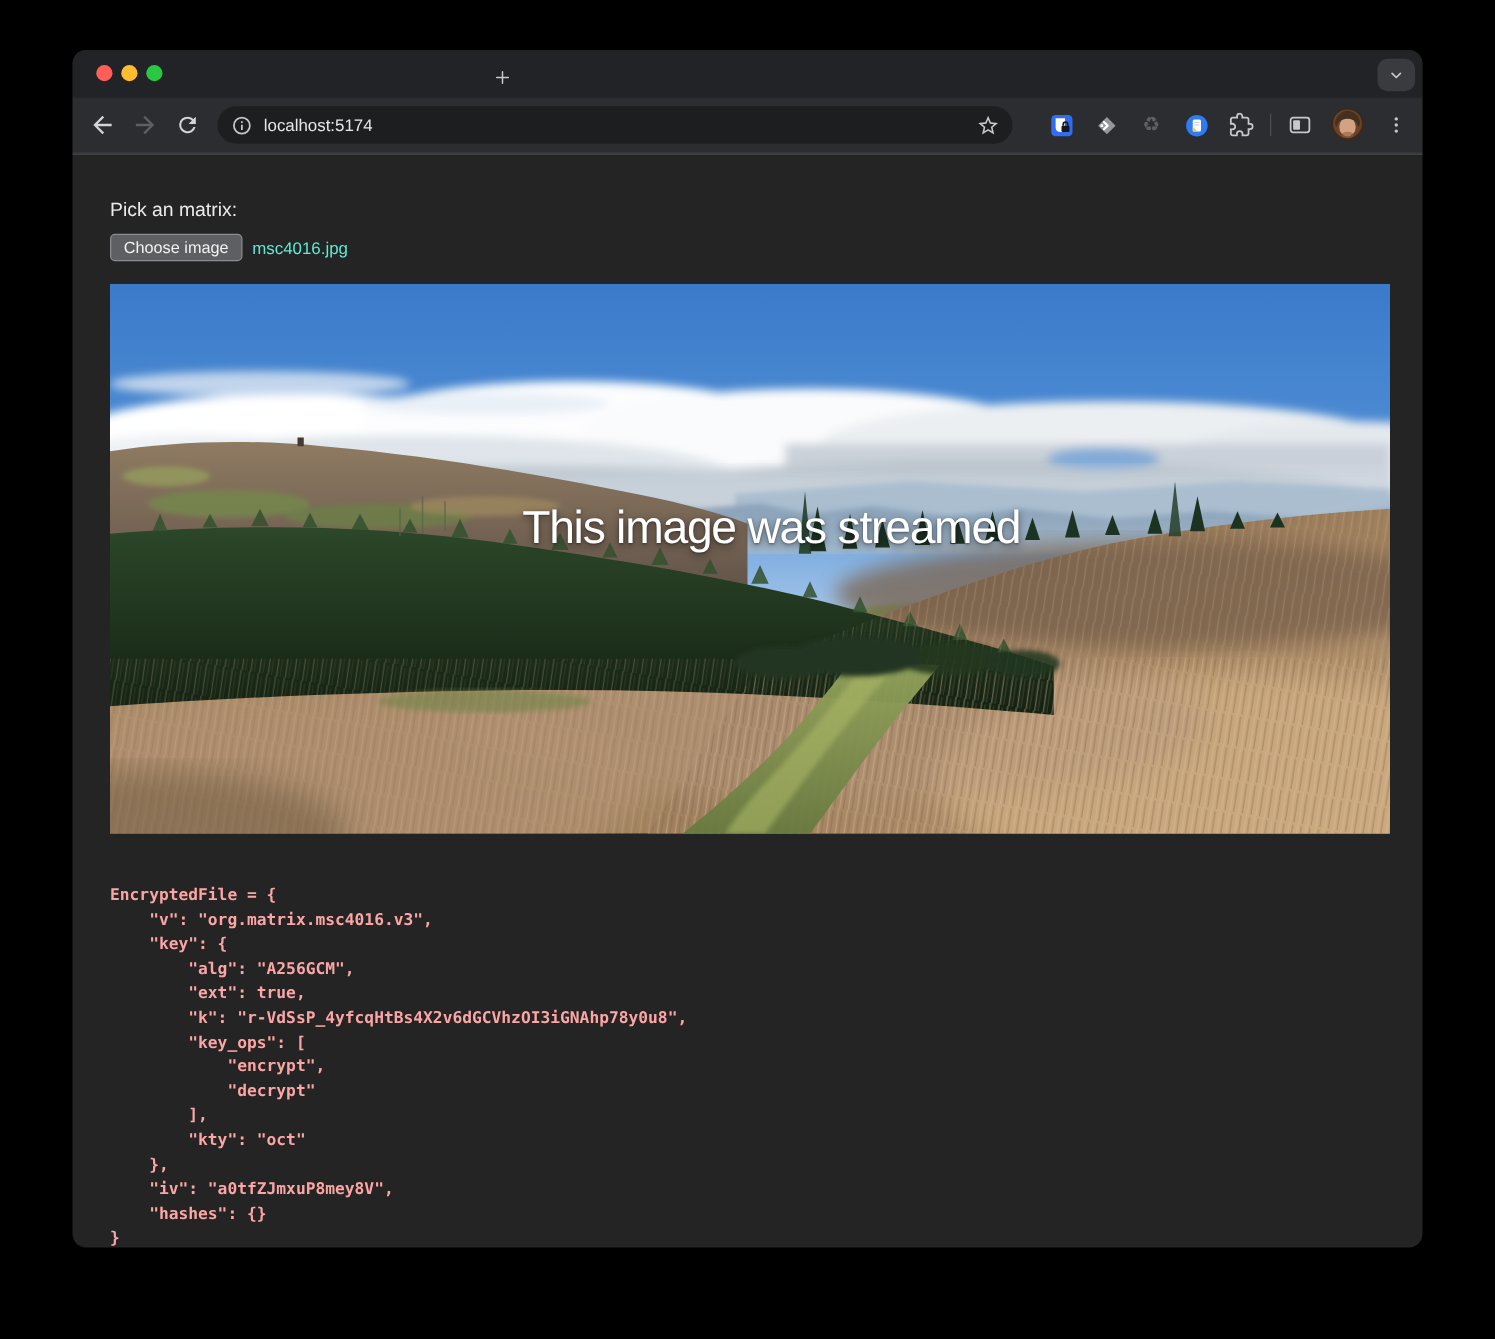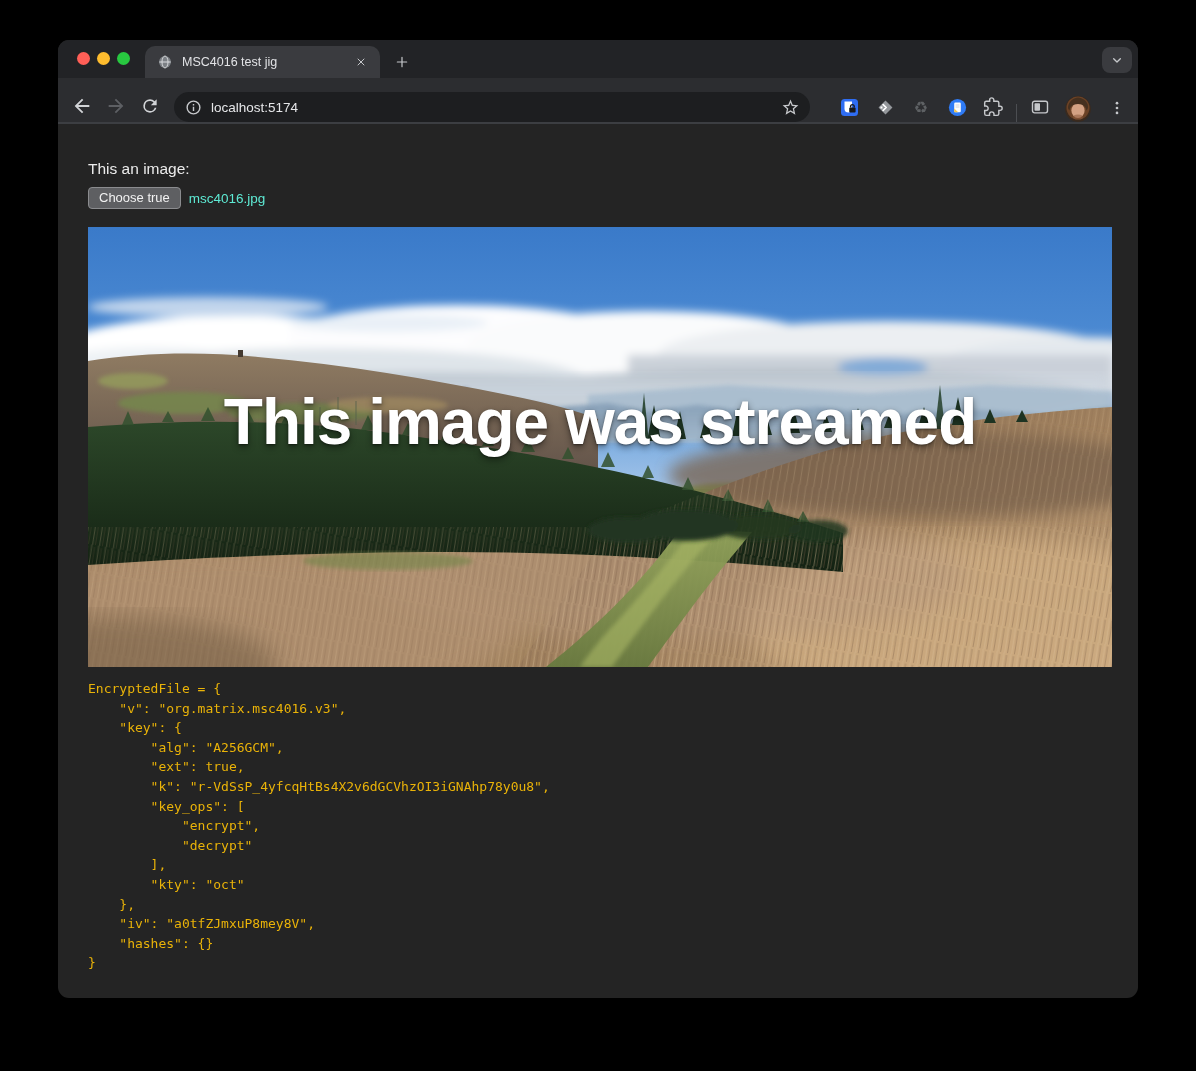--- a/index.html
+++ b/index.html
@@ -20,77 +20,62 @@
          align-items:center; padding:0 10px 0 12px; }
   .tab-title { flex:1; margin-left:9px; font-size:12.5px; color:#e2e3e6;
                white-space:nowrap; overflow:hidden; }
   .icon-btn { display:flex; align-items:center; justify-content:center; cursor:pointer; }
   .tab-close { width:18px; height:18px; border-radius:4px; }
   .newtab { position:absolute; left:330px; top:8px; width:28px; height:28px; border-radius:6px; }
   .tabsearch { position:absolute; right:6px; top:7px; width:30px; height:26px;
                border-radius:8px; background:#3a3b3f; }
 
   
-  .toolbar { height:46px; background:#2c2d30; display:flex; align-items:flex-end;
+  .toolbar { height:46px; background:#2c2d30; display:flex; align-items:center;
              padding:0 0 0 6px; border-bottom:2px solid #3c3e42; }
   .nav-btn { width:32px; height:32px; border-radius:16px; margin-left:2px; }
   .omnibox { margin-left:8px; width:636px; height:30px; border-radius:15px;
              background:#1d1e20; display:flex; align-items:center; padding:0 10px 0 11px; }
   .url { margin-left:9px; font-size:13.5px; color:#e6e7e9; flex:1; }
   .ext-btn { width:30px; height:30px; border-radius:15px; }
   .sep { width:1px; height:18px; background:#4c4e52; margin:0 8px; }
   .avatar { width:26px; height:26px; border-radius:50%; overflow:hidden; margin-left:10px; }
 
   
   .content { padding:36px 0 0 30px; }
   .picker-label { font-size:15.5px; color:#ebebeb; }
   .file-row { margin-top:9px; display:flex; align-items:center; }
   .choose-btn { font-family:"Liberation Sans", sans-serif; font-size:13px; color:#f2f2f2;
                 background:#5e5f62; border:1px solid #8b8c8f; border-radius:4px;
                 padding:2px 10px 3px; cursor:pointer; }
   .filename { margin-left:8px; font-size:13.5px; color:#5eead4; }
 
   .photo { position:relative; margin-top:18px; width:1024px; height:440px; overflow:hidden; }
   .photo svg { display:block; }
-  .overlay { position:absolute; left:0; top:166px; width:100%; text-align:center;
-             font-weight:bold; font-size:64px; line-height:58px; letter-spacing:-1px;
+  .overlay { position:absolute; left:17px; top:166px; width:100%; text-align:center;
+             font-weight:normal; font-size:37px; line-height:58px; letter-spacing:-1px;
              color:#fff;
              text-shadow:0 3px 7px rgba(0,0,0,.45), 0 1px 2px rgba(0,0,0,.4); }
 
-  .code { margin-top:12px; font-family:"DejaVu Sans Mono","Liberation Mono",monospace;
-          font-size:13px; line-height:19.6px; color:#eab308; }
+  .code { margin-top:40px; font-family:"DejaVu Sans Mono","Liberation Mono",monospace;
+          font-size:13px; line-height:19.6px; color:#fca5a5;font-weight:bold; }
 </style>
 </head>
 <body>
 
 <div class="stage">
   <div class="window">
 
     <div class="tabstrip">
       <div class="traffic">
         <div class="tl" style="background:#ff5f57"></div>
         <div class="tl" style="background:#febc2e"></div>
         <div class="tl" style="background:#28c840"></div>
       </div>
 
-      <div class="tab">
-        <span style="display:flex">
-          <svg width="16" height="16" viewBox="0 0 24 24">
-            <circle cx="12" cy="12" r="9" fill="#7b7f84"></circle>
-            <path d="M3.5 12h17" stroke="#d8dadd" stroke-width="1.6" fill="none"></path>
-            <ellipse cx="12" cy="12" rx="4.5" ry="9" stroke="#d8dadd" stroke-width="1.4" fill="none"></ellipse>
-          </svg>
-        </span>
-        <span class="tab-title">MSC4016 test jig</span>
-        <span class="icon-btn tab-close">
-          <svg width="12" height="12" viewBox="0 0 24 24">
-            <path d="M6 6l12 12M18 6L6 18" stroke="#c6c8cb" stroke-width="2" stroke-linecap="round"></path>
-          </svg>
-        </span>
-      </div>
 
       <div class="icon-btn newtab">
         <svg width="16" height="16" viewBox="0 0 24 24">
           <path d="M12 5v14M5 12h14" stroke="#c6c8cb" stroke-width="1.8" stroke-linecap="round"></path>
         </svg>
       </div>
 
       <div class="icon-btn tabsearch">
         <svg width="16" height="16" viewBox="0 0 24 24">
           <path d="M7 10l5 5 5-5" stroke="#c6c8cb" stroke-width="2" fill="none" stroke-linecap="round" stroke-linejoin="round"></path>
@@ -181,24 +166,24 @@
       <div class="icon-btn" style="width:28px;height:28px;margin-left:12px">
         <svg width="18" height="18" viewBox="0 0 24 24">
           <circle cx="12" cy="5.5" r="1.8" fill="#c6c8cb"></circle>
           <circle cx="12" cy="12" r="1.8" fill="#c6c8cb"></circle>
           <circle cx="12" cy="18.5" r="1.8" fill="#c6c8cb"></circle>
         </svg>
       </div>
     </div>
 
     <div class="content">
-      <div class="picker-label">This an image:</div>
+      <div class="picker-label">Pick an matrix:</div>
 
       <div class="file-row">
-        <button class="choose-btn">Choose true</button>
+        <button class="choose-btn">Choose image</button>
         <span class="filename">msc4016.jpg</span>
       </div>
 
       <div class="photo">
         <svg width="1024" height="440" viewBox="0 0 1024 440" preserveAspectRatio="none">
           <defs>
             <linearGradient id="sky" x1="0" y1="0" x2="0" y2="1">
               <stop offset="0" stop-color="#3a7ac9"></stop>
                 <stop offset=".5" stop-color="#4f8dd4"></stop>
               <stop offset=".8" stop-color="#7bace0"></stop>

